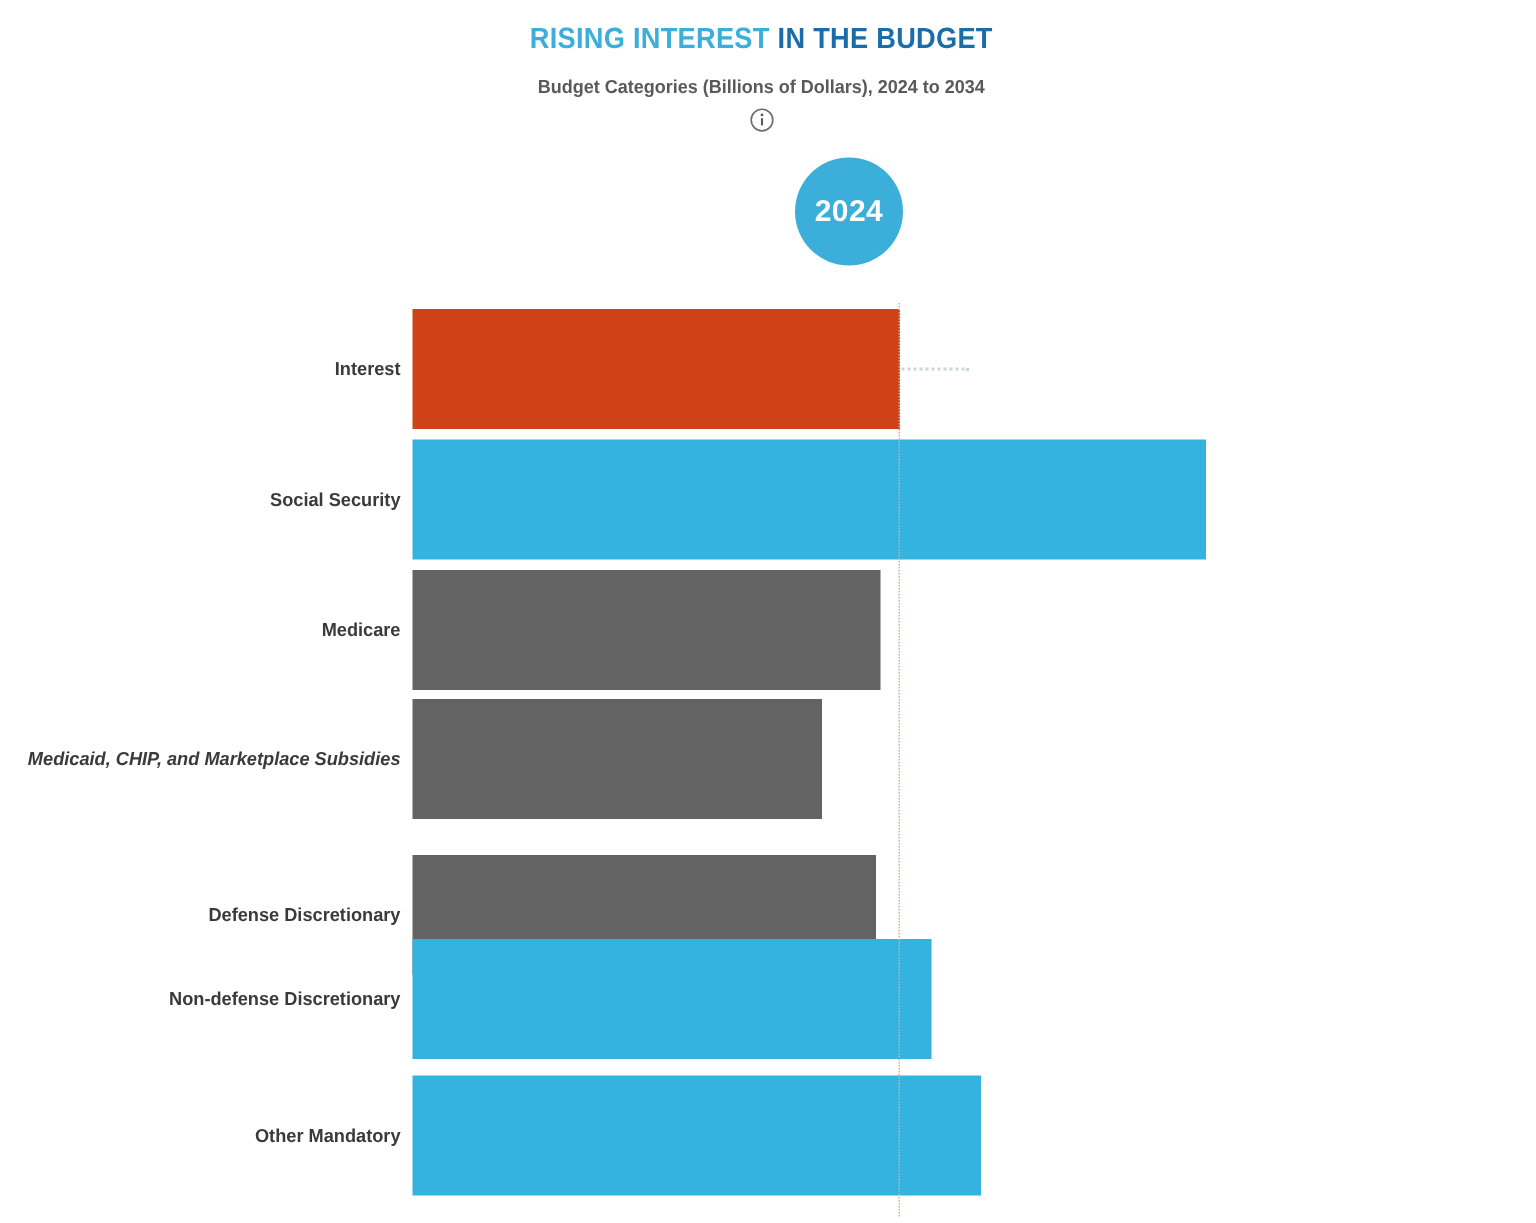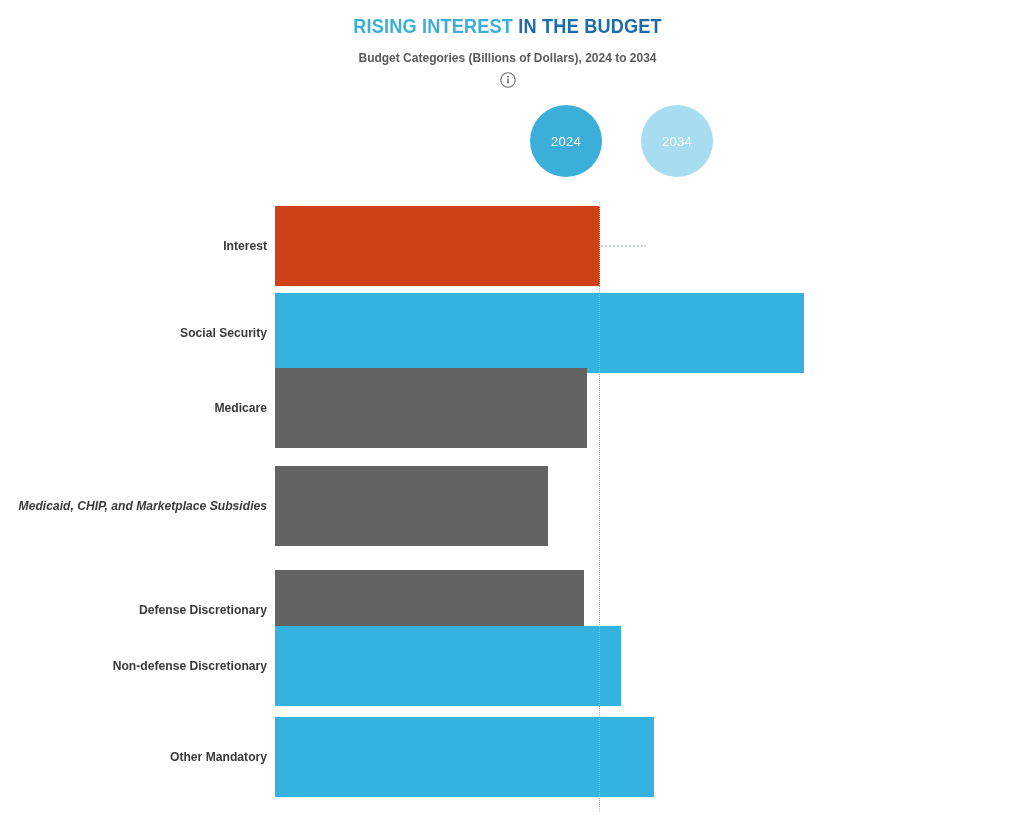--- a/index.html
+++ b/index.html
@@ -78,22 +78,22 @@
     height: 72px;
     border-radius: 50%;
     display: flex;
     align-items: center;
     justify-content: center;
     box-sizing: border-box;
     cursor: pointer;
   }
   .year-circle .year-label {
     color: #ffffff;
-    font-size: 13px;
-    font-weight: normal;
+    font-size: 20px;
+    font-weight: bold;
     letter-spacing: 0.3px;
   }
   #year-2024 {
     left: 530px;
     top: 0;
     background: #3BAFDA;
   }
   #year-2034 {
     left: 641px;
     top: 0;
@@ -166,37 +166,34 @@
       <rect x="8.3" y="7.6" width="1.4" height="5" rx="0.5" fill="#5a5a5a"></rect>
     </svg>
   </span>
 </div>
 
 <div class="year-selector">
   <div class="year-connector"></div>
   <div class="year-circle" id="year-2024">
     <span class="year-label">2024</span>
   </div>
-  <div class="year-circle" id="year-2034">
-    <span class="year-label">2034</span>
-  </div>
 </div>
 
 <div class="plot">
   <div class="ref-line"></div>
   <div id="bars-container">
       <div class="bar-row" style="top: 0px;">
         <div class="bar-label">Interest</div>
         <div class="bar" style="width: 325px; background: rgb(207, 66, 23);"></div>
       </div>
       <div class="bar-row" style="top: 86.7px; border-radius: 31px;">
         <div class="bar-label">Social Security</div>
         <div class="bar" style="width: 529px; background: rgb(53, 179, 224);"></div>
       </div>
-      <div class="bar-row" style="top: 162px;">
+      <div class="bar-row" style="top: 174px;">
         <div class="bar-label">Medicare</div>
         <div class="bar" style="width: 312px; background: rgb(99, 99, 99);"></div>
       </div>
       <div class="bar-row" style="top: 260.1px; font-style: italic;">
         <div class="bar-label">Medicaid, CHIP, and Marketplace Subsidies</div>
         <div class="bar" style="width: 273px; background: rgb(99, 99, 99);"></div>
       </div>
       <div class="bar-row" style="top: 364px;">
         <div class="bar-label">Defense Discretionary</div>
         <div class="bar" style="width: 309px; background: rgb(99, 99, 99);"></div>

